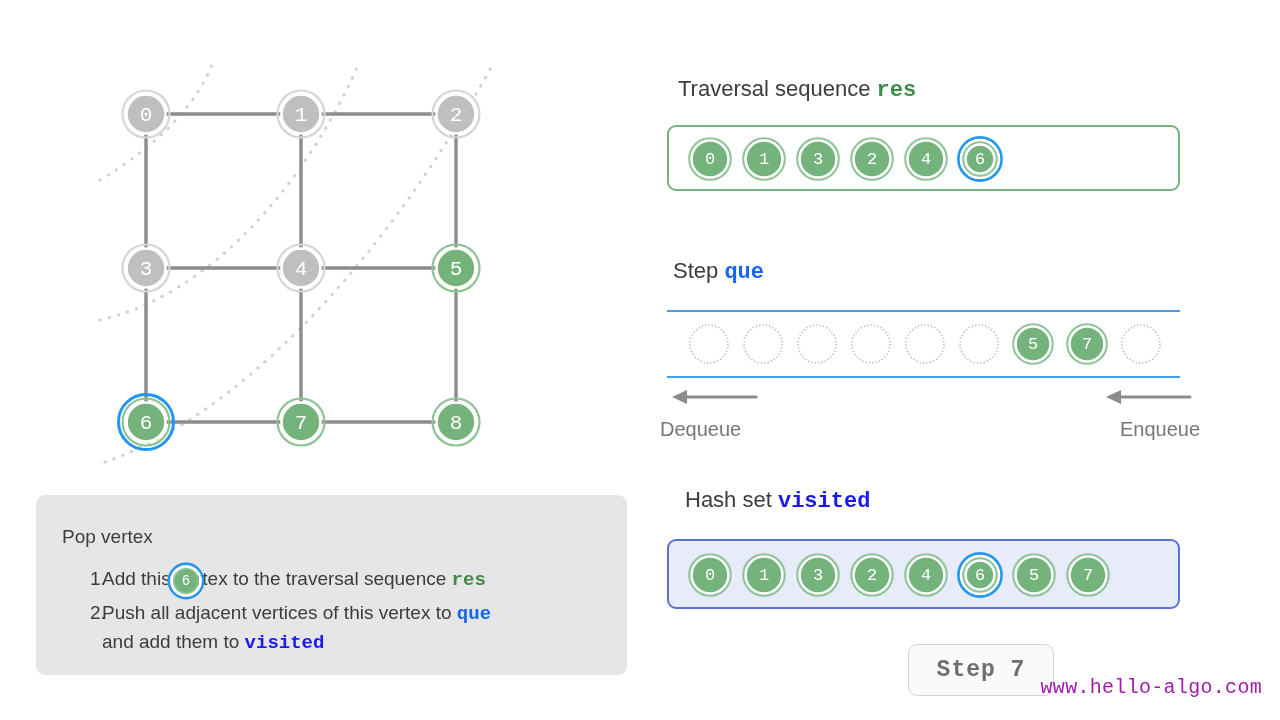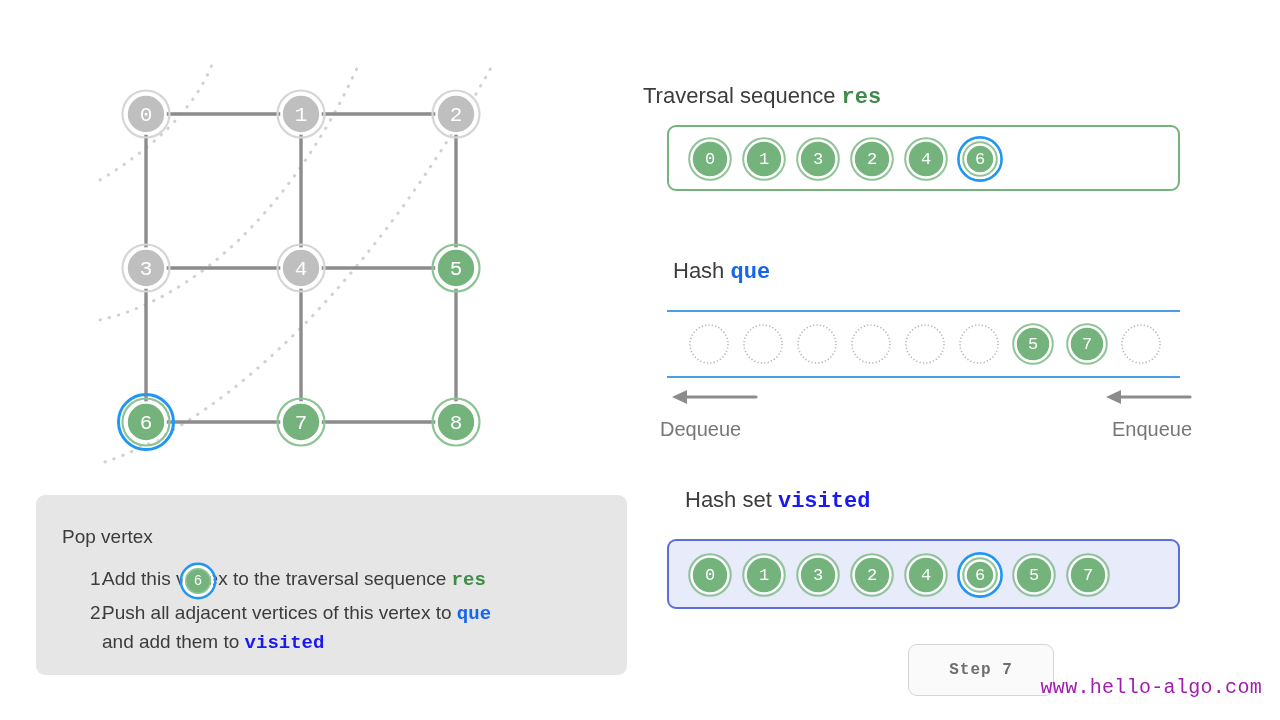--- a/index.html
+++ b/index.html
@@ -42,21 +42,21 @@
     background: #e6e6e6;
     border-radius: 9px;
     box-sizing: border-box;
     padding: 22px 26px 0 26px;
   }
   #caption-line1 {
     font-size: 19px;
     color: #3c3c3c;
     display: flex;
     align-items: center;
-    gap: 12px;
+    gap: 0px;
     white-space: pre;
     height: 40px;
   }
   .inline-badge {
     display: inline-block;
     position: relative;
     width: 38px; height: 38px;
     margin: 0 9px;
     vertical-align: middle;
   }
@@ -86,21 +86,21 @@
   
   .section-title {
     font-size: 22px;
     color: #3c3c3c;
     position: absolute;
   }
   .section-title .code-green { color: #3e8b4a; font-family:"Liberation Mono", monospace; font-weight: bold; }
   .section-title .code-blue  { color: #1565f0; font-family:"Liberation Mono", monospace; font-weight: bold; }
   .section-title .code-blue-dk { color: #1a1af0; font-family:"Liberation Mono", monospace; font-weight: bold; }
 
-  #res-title   { left: 643px; top: 76px; margin-top: 7px; }
+  #res-title   { left: 678px; top: 76px; }
   #que-title   { left: 673px; top: 258px; }
   #vis-title   { left: 673px; top: 487px; margin-left: 12px; }
 
   #res-box {
     position: absolute;
     left: 667px; top: 125px;
     width: 513px; height: 66px;
     border: 2px solid #74b37c;
     border-radius: 9px;
     background: #ffffff;
@@ -141,38 +141,38 @@
 
   
   #arrow-row { position: absolute; left: 660px; top: 386px; width: 540px; height: 60px; }
   .arrow-label {
     position: absolute;
     font-size: 20px;
     color: #777777;
     top: 32px;
   }
   #dequeue-label { left: 0px; }
-  #enqueue-label { right: 8px; }
+  #enqueue-label { right: 0px; }
   .arrow-svg { position: absolute; top: 0px; }
   #dequeue-arrow { left: 10px; }
   #enqueue-arrow { right: 8px; }
 
   
   #step-badge {
     position: absolute;
     left: 908px; top: 644px;
     width: 146px; height: 52px;
     border: 1.6px solid #d5d5d5;
     border-radius: 9px;
     background: #fafafa;
     display: flex;
     align-items: center;
     justify-content: center;
     font-family: "Liberation Mono", monospace;
-    font-size: 16px;
+    font-size: 23px;
     font-weight: bold;
     letter-spacing: 1px;
     color: #6e6e6e;
     box-sizing: border-box;
   }
   #watermark {
     position: absolute;
     right: 18px; top: 676px;
     font-family: "Liberation Mono", monospace;
     font-size: 20px;
@@ -325,21 +325,21 @@
           <circle cx="23" cy="23" r="18.8" fill="none" stroke="#ffffff" stroke-width="2.4"></circle>
           <circle cx="23" cy="23" r="16.8" fill="none" stroke="#8ec495" stroke-width="2"></circle>
           <circle cx="23" cy="23" r="14.200000000000001" fill="#74b37c" stroke="#ffffff" stroke-width="2"></circle>
           <text x="23" y="23.5" text-anchor="middle" dominant-baseline="central" font-family="Liberation Mono, monospace" font-size="17" fill="#ffffff">6</text>
         </svg>
       </div>
     </div>
 </div>
 
 <div class="section-title" id="que-title">
-  <span>Hash </span><span class="code-blue">que</span>
+  <span>Step </span><span class="code-blue">que</span>
 </div>
 <div id="que-area">
   <div class="rail top"></div>
   <div class="rail bottom"></div>
   <div class="slot-row" id="que-row">
       <div class="slot" style="width: 44px; height: 44px; left: 20px; top: 12px;">
         <svg width="44" height="44" viewBox="0 0 44 44">
           <circle cx="22" cy="22" r="19" fill="#ffffff" stroke="#b5b5b5" stroke-width="1.6" stroke-dasharray="1.2 2.2"></circle>
         </svg>
       </div>

